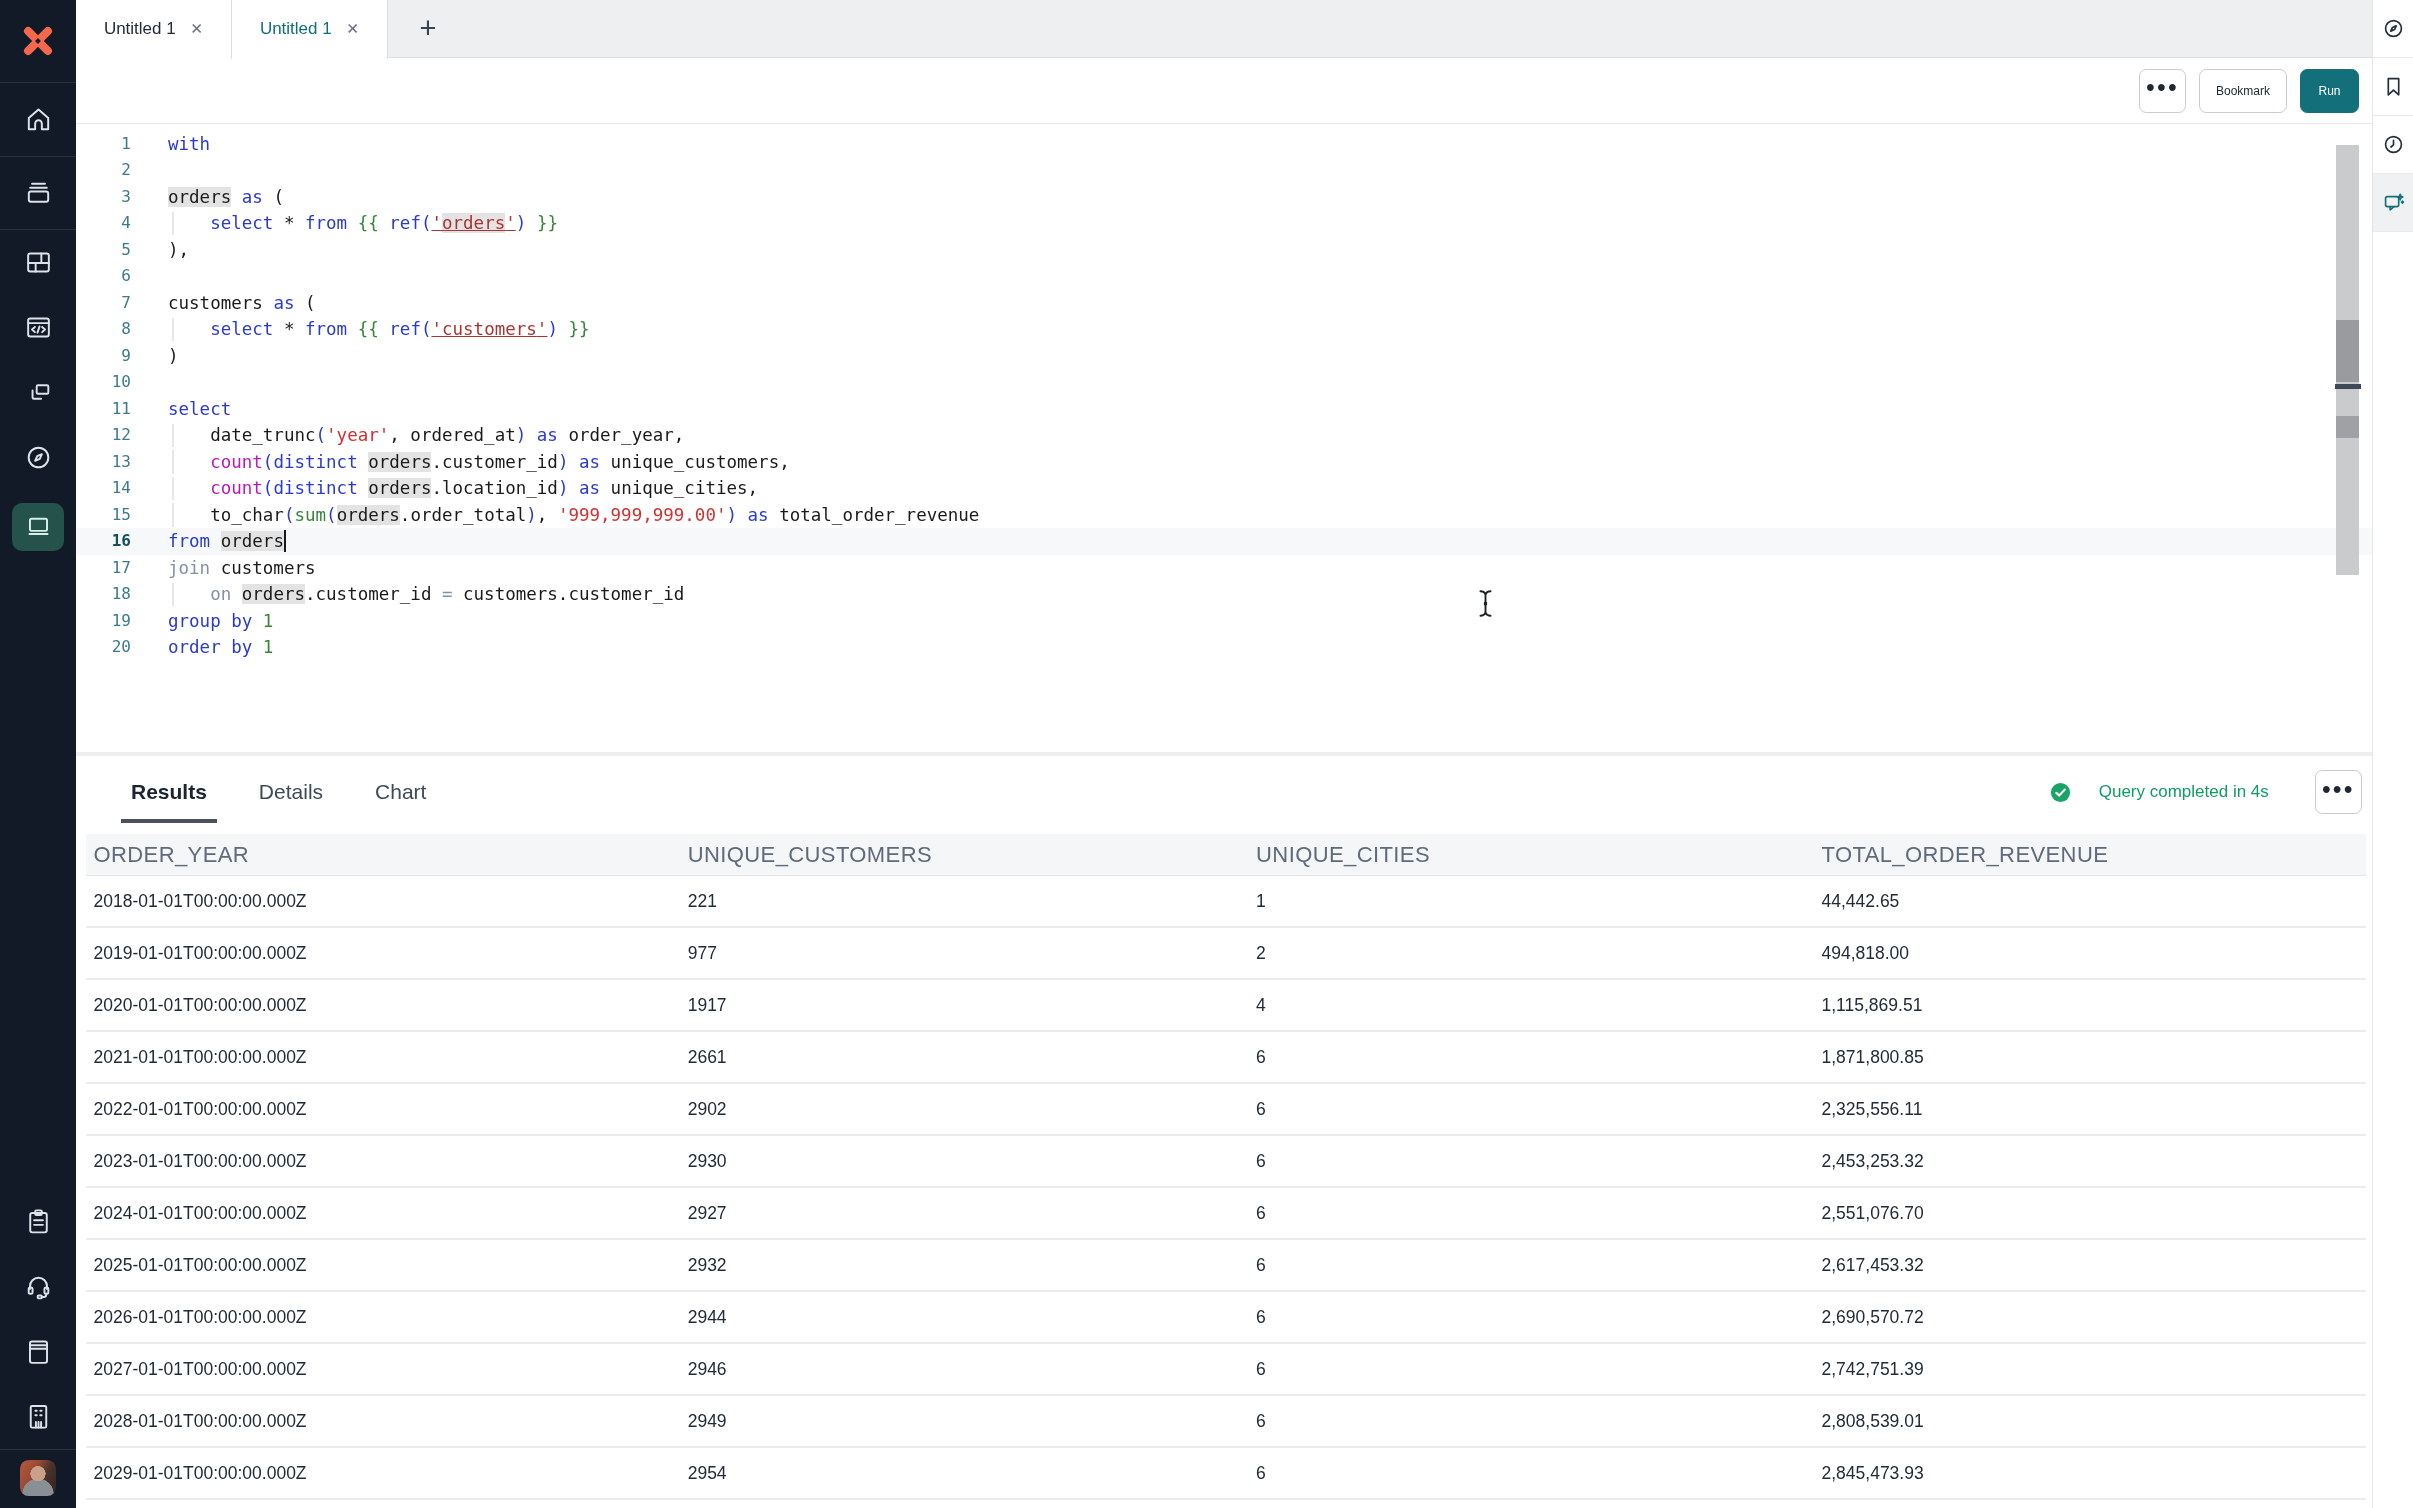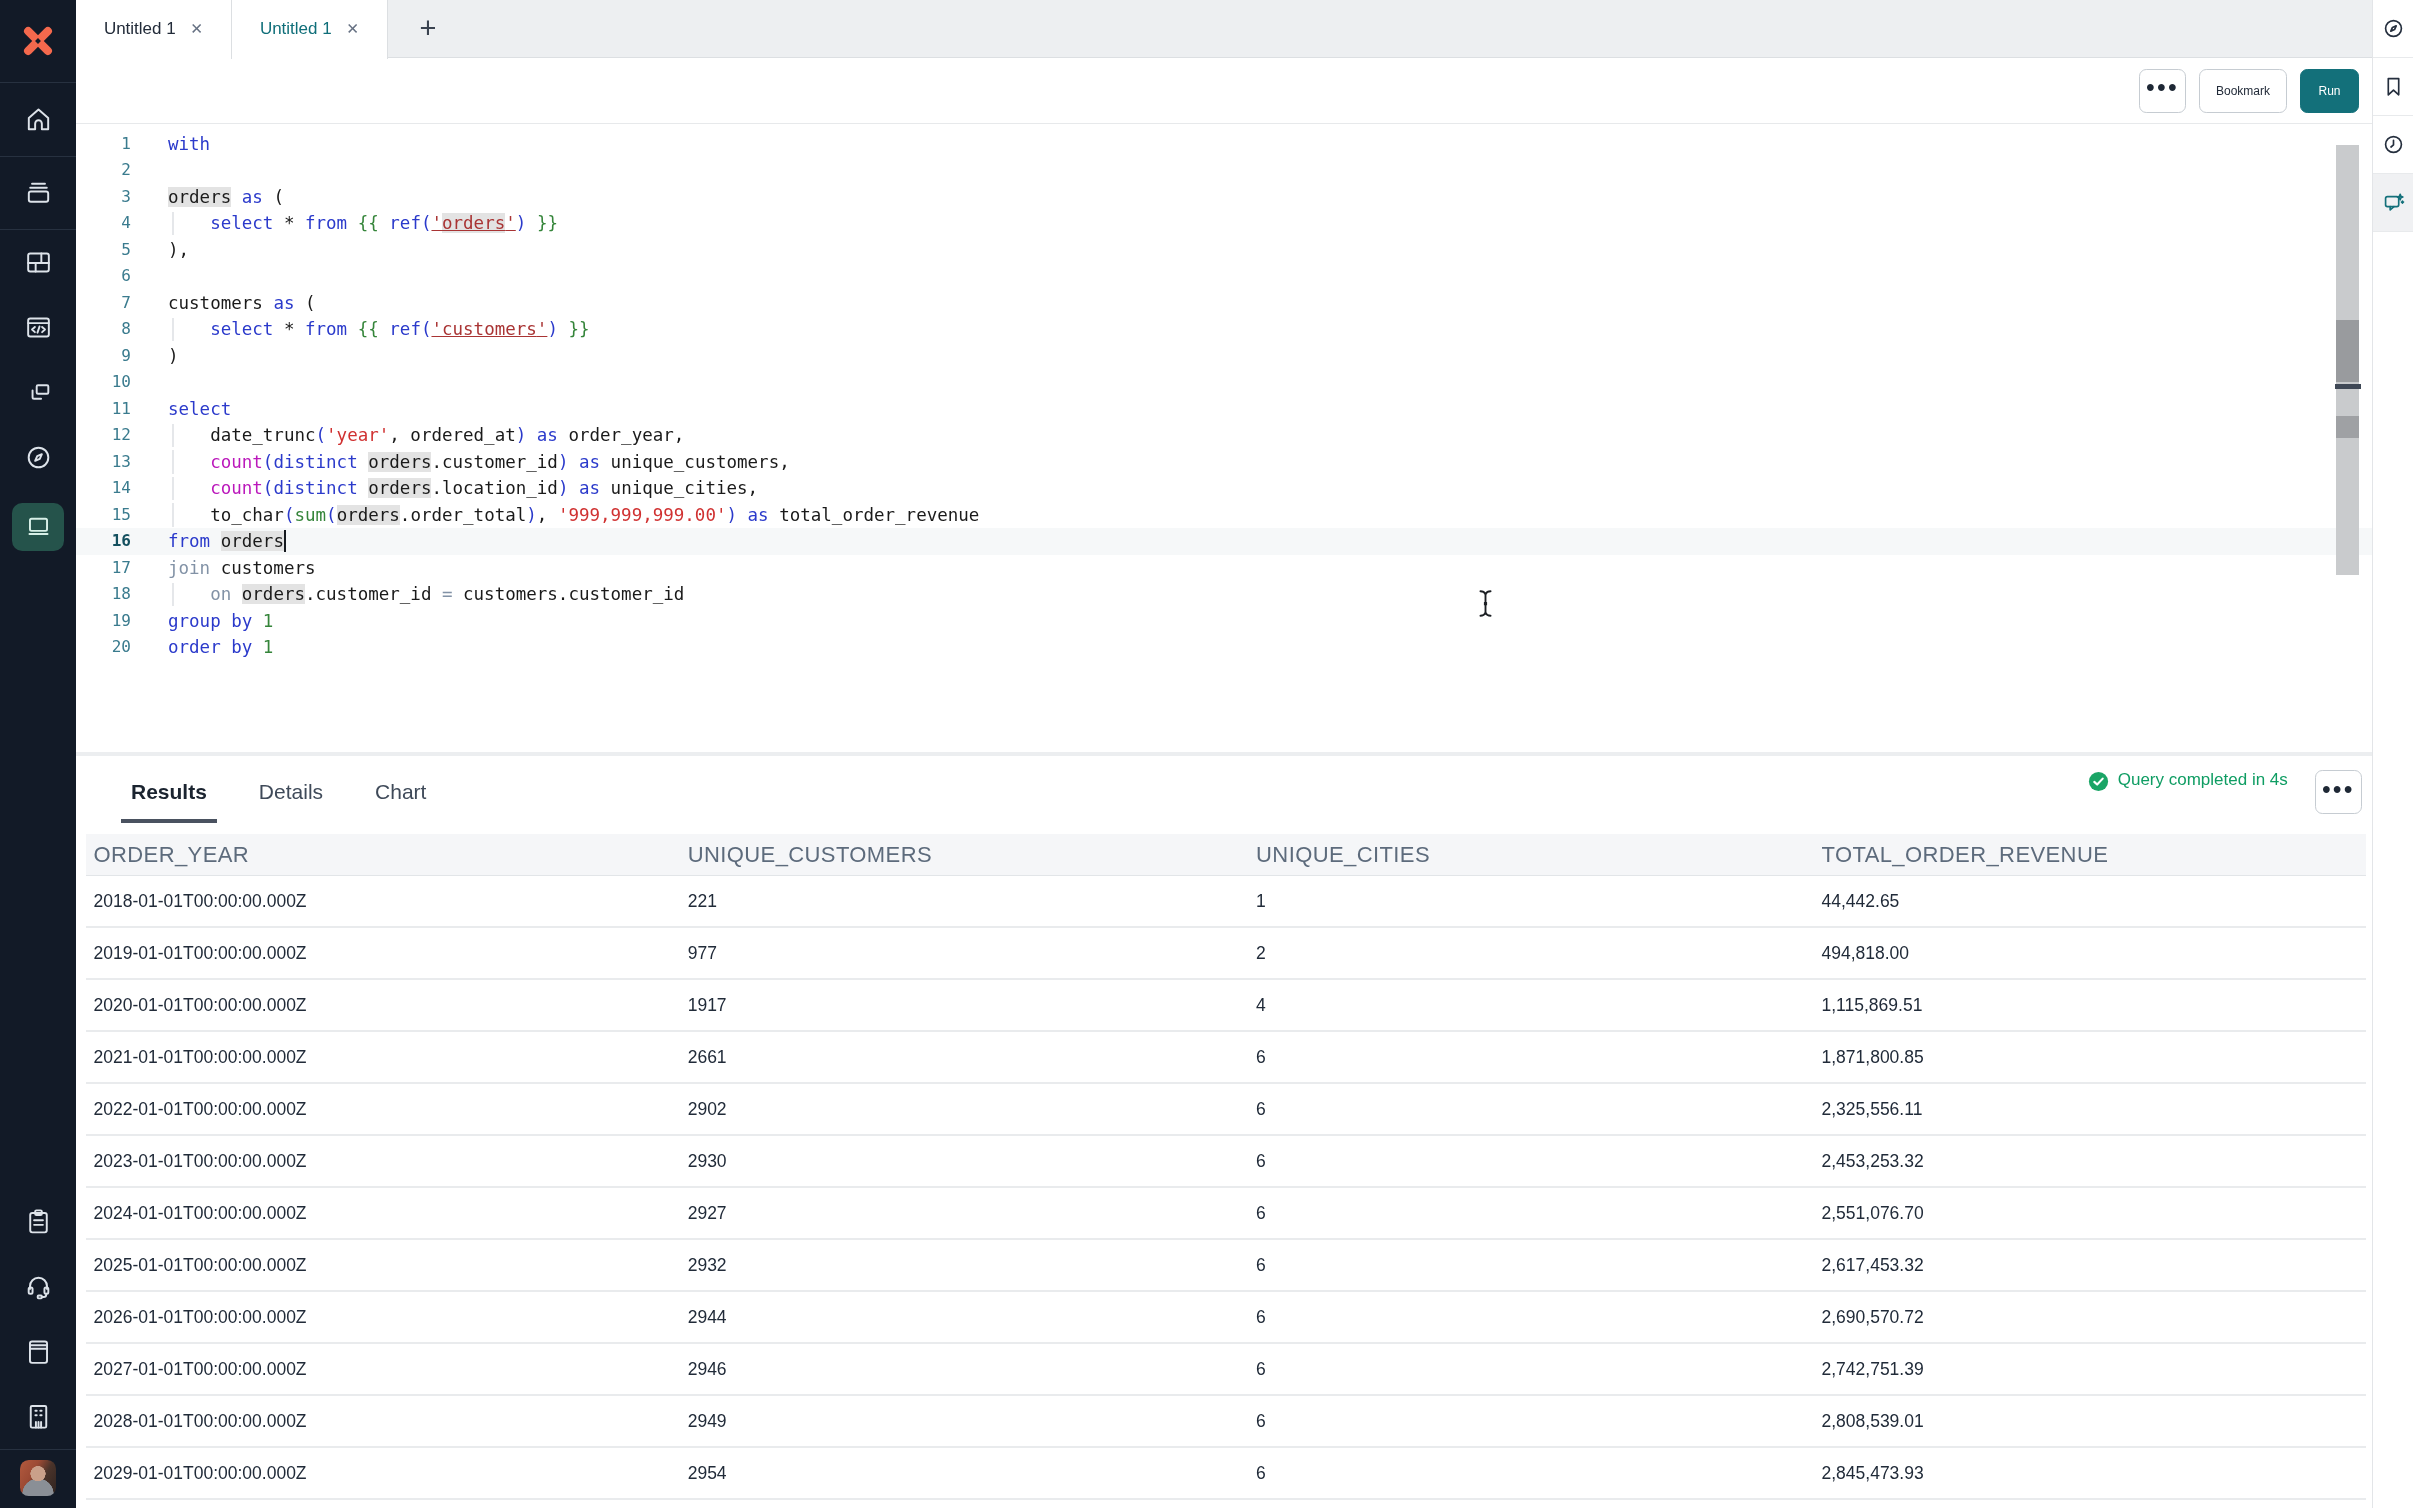--- a/index.html
+++ b/index.html
@@ -85,21 +85,21 @@
   .ov-dash{position:absolute;left:-1.5px;right:-1.5px;top:239px;height:5.1px;background:#3f4856;}
   .ov-mark{position:absolute;left:0;right:0;top:271px;height:22px;background:#9fa1a4;}
 
   
   .results{position:absolute;top:752px;left:0;right:0;bottom:0;background:#fff;}
   .results-gap{height:4.4px;background:#eceef0;}
   .results-head{height:72px;display:flex;align-items:center;padding:0 10.2px 0 55px;}
   .rtab{font-size:21px;color:#3f4a59;margin-right:52px;position:relative;}
   .rtab.active{font-weight:bold;color:#1b2430;}
   .rtab.active::after{content:"";position:absolute;left:-10.2px;right:-10.2px;bottom:-19px;height:4.4px;background:#4a5260;}
-  .status{margin-left:auto;display:flex;gap:8px;color:var(--green);font-size:17px;}
+  .status{margin-left:auto;display:flex;align-items:center;gap:27px;color:var(--green);font-size:17px;}
   .status svg{width:23px;height:23px;}
   .status .btn{margin-left:19px;}
 
   .rtable{margin:5.8px 5.8px 0 10.2px;font-size:17.5px;}
   .thead{display:flex;height:42px;align-items:center;background:#f5f6f8;color:var(--muted);
     font-size:22px;letter-spacing:0.4px;border-bottom:1.5px solid #e2e5e8;}
   .trow{display:flex;height:52px;align-items:center;border-bottom:2.2px solid #e9ebed;color:#212b39;}
   .c0{width:576px;padding-left:7.3px;} .c1{width:576px;margin-left:33px;} .c2{width:573px;} .c3{width:552px;}
 
   

